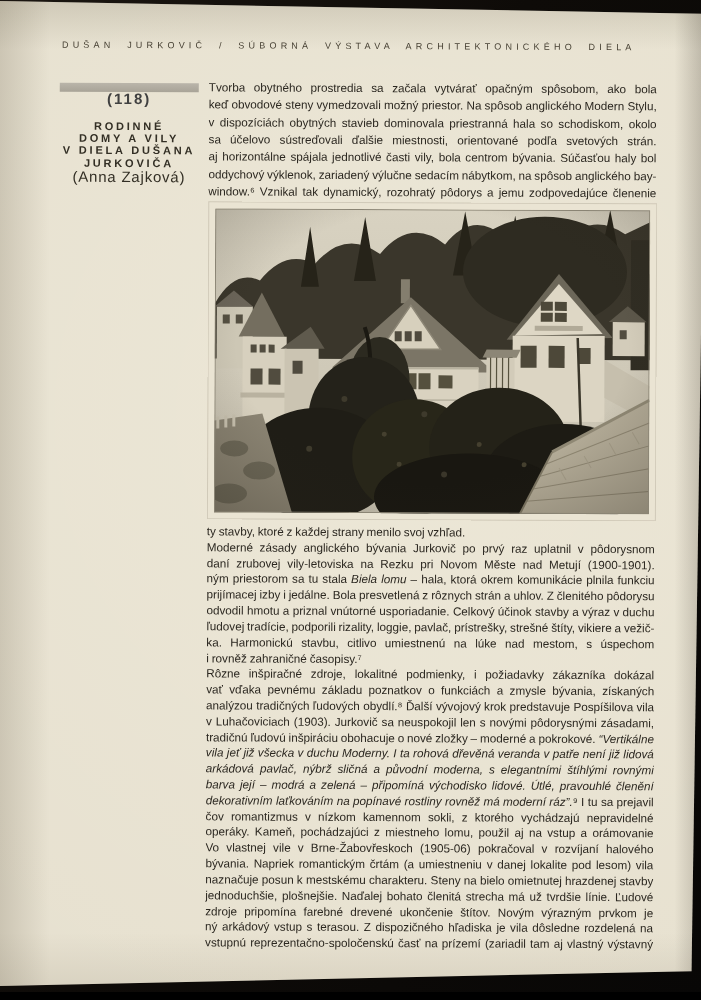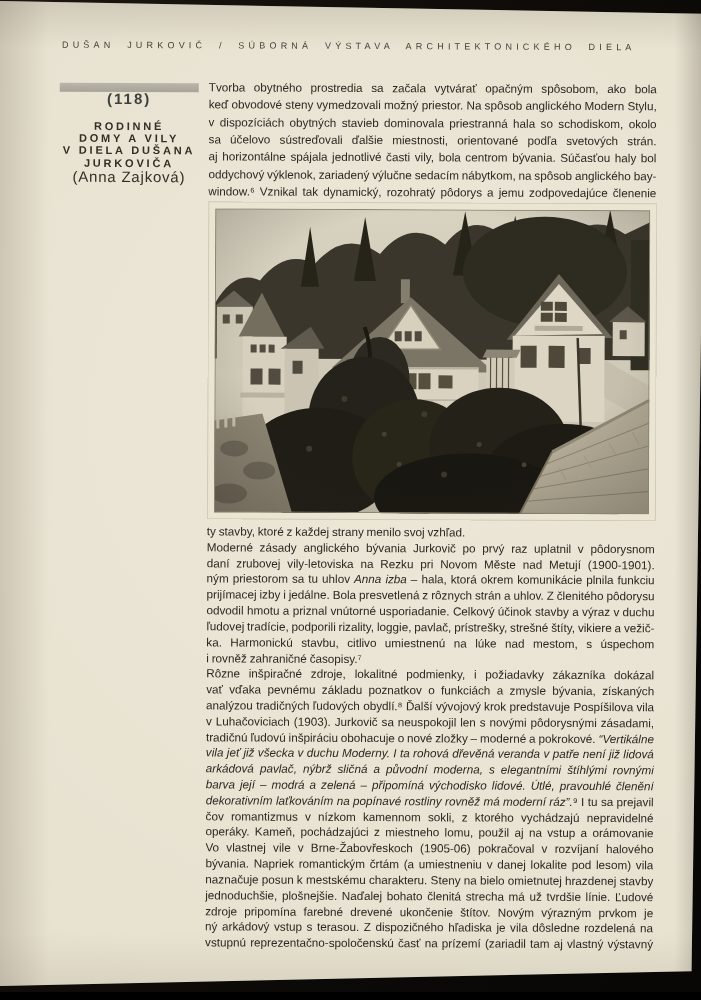--- a/index.html
+++ b/index.html
@@ -208,21 +208,21 @@
           </g>
           <rect x="0" y="0" width="435" height="304" fill="url(#vin)"></rect>
           <rect x="0.5" y="0.5" width="434" height="303" fill="none" stroke="#8a8474" stroke-width="1"></rect>
         </svg>
       </figure>
 
       <div id="body-bottom" class="body-block">
           <div class="bl end"><span>ty stavby, ktoré z každej strany menilo svoj vzhľad.</span></div>
           <div class="bl"><span>Moderné zásady anglického bývania Jurkovič po prvý raz uplatnil v pôdorysnom usporia-</span></div>
           <div class="bl"><span>daní zrubovej vily-letoviska na Rezku pri Novom Měste nad Metují (1900-1901). Ústred-</span></div>
-          <div class="bl"><span>ným priestorom sa tu uhlov </span><span class="it">Anna izba</span><span> – hala, ktorá okrem komunikácie plnila funkciu</span></div>
+          <div class="bl"><span>ným priestorom sa tu stala </span><span class="it">Biela lomu</span><span> – hala, ktorá okrem komunikácie plnila funkciu</span></div>
           <div class="bl"><span>prijímacej izby i jedálne. Bola presvetlená z rôznych strán a uhlov. Z členitého pôdorysu</span></div>
           <div class="bl"><span>odvodil hmotu a priznal vnútorné usporiadanie. Celkový účinok stavby a výraz v duchu</span></div>
           <div class="bl"><span>ľudovej tradície, podporili rizality, loggie, pavlač, prístrešky, strešné štíty, vikiere a vežič-</span></div>
           <div class="bl"><span>ka. Harmonickú stavbu, citlivo umiestnenú na lúke nad mestom, s úspechom publikovali</span></div>
           <div class="bl end"><span>i rovněž zahraničné časopisy.⁷</span></div>
           <div class="bl"><span>Rôzne inšpiračné zdroje, lokalitné podmienky, i požiadavky zákazníka dokázal syntetizo-</span></div>
           <div class="bl"><span>vať vďaka pevnému základu poznatkov o funkciách a zmysle bývania, získaných štúdiom a</span></div>
           <div class="bl"><span>analýzou tradičných ľudových obydlí.⁸ Ďalší vývojový krok predstavuje Pospíšilova vila</span></div>
           <div class="bl"><span>v Luhačoviciach (1903). Jurkovič sa neuspokojil len s novými pôdorysnými zásadami,</span></div>
           <div class="bl"><span>tradičnú ľudovú inšpiráciu obohacuje o nové zložky – moderné a pokrokové. </span><span class="it">“Vertikálne</span></div>

